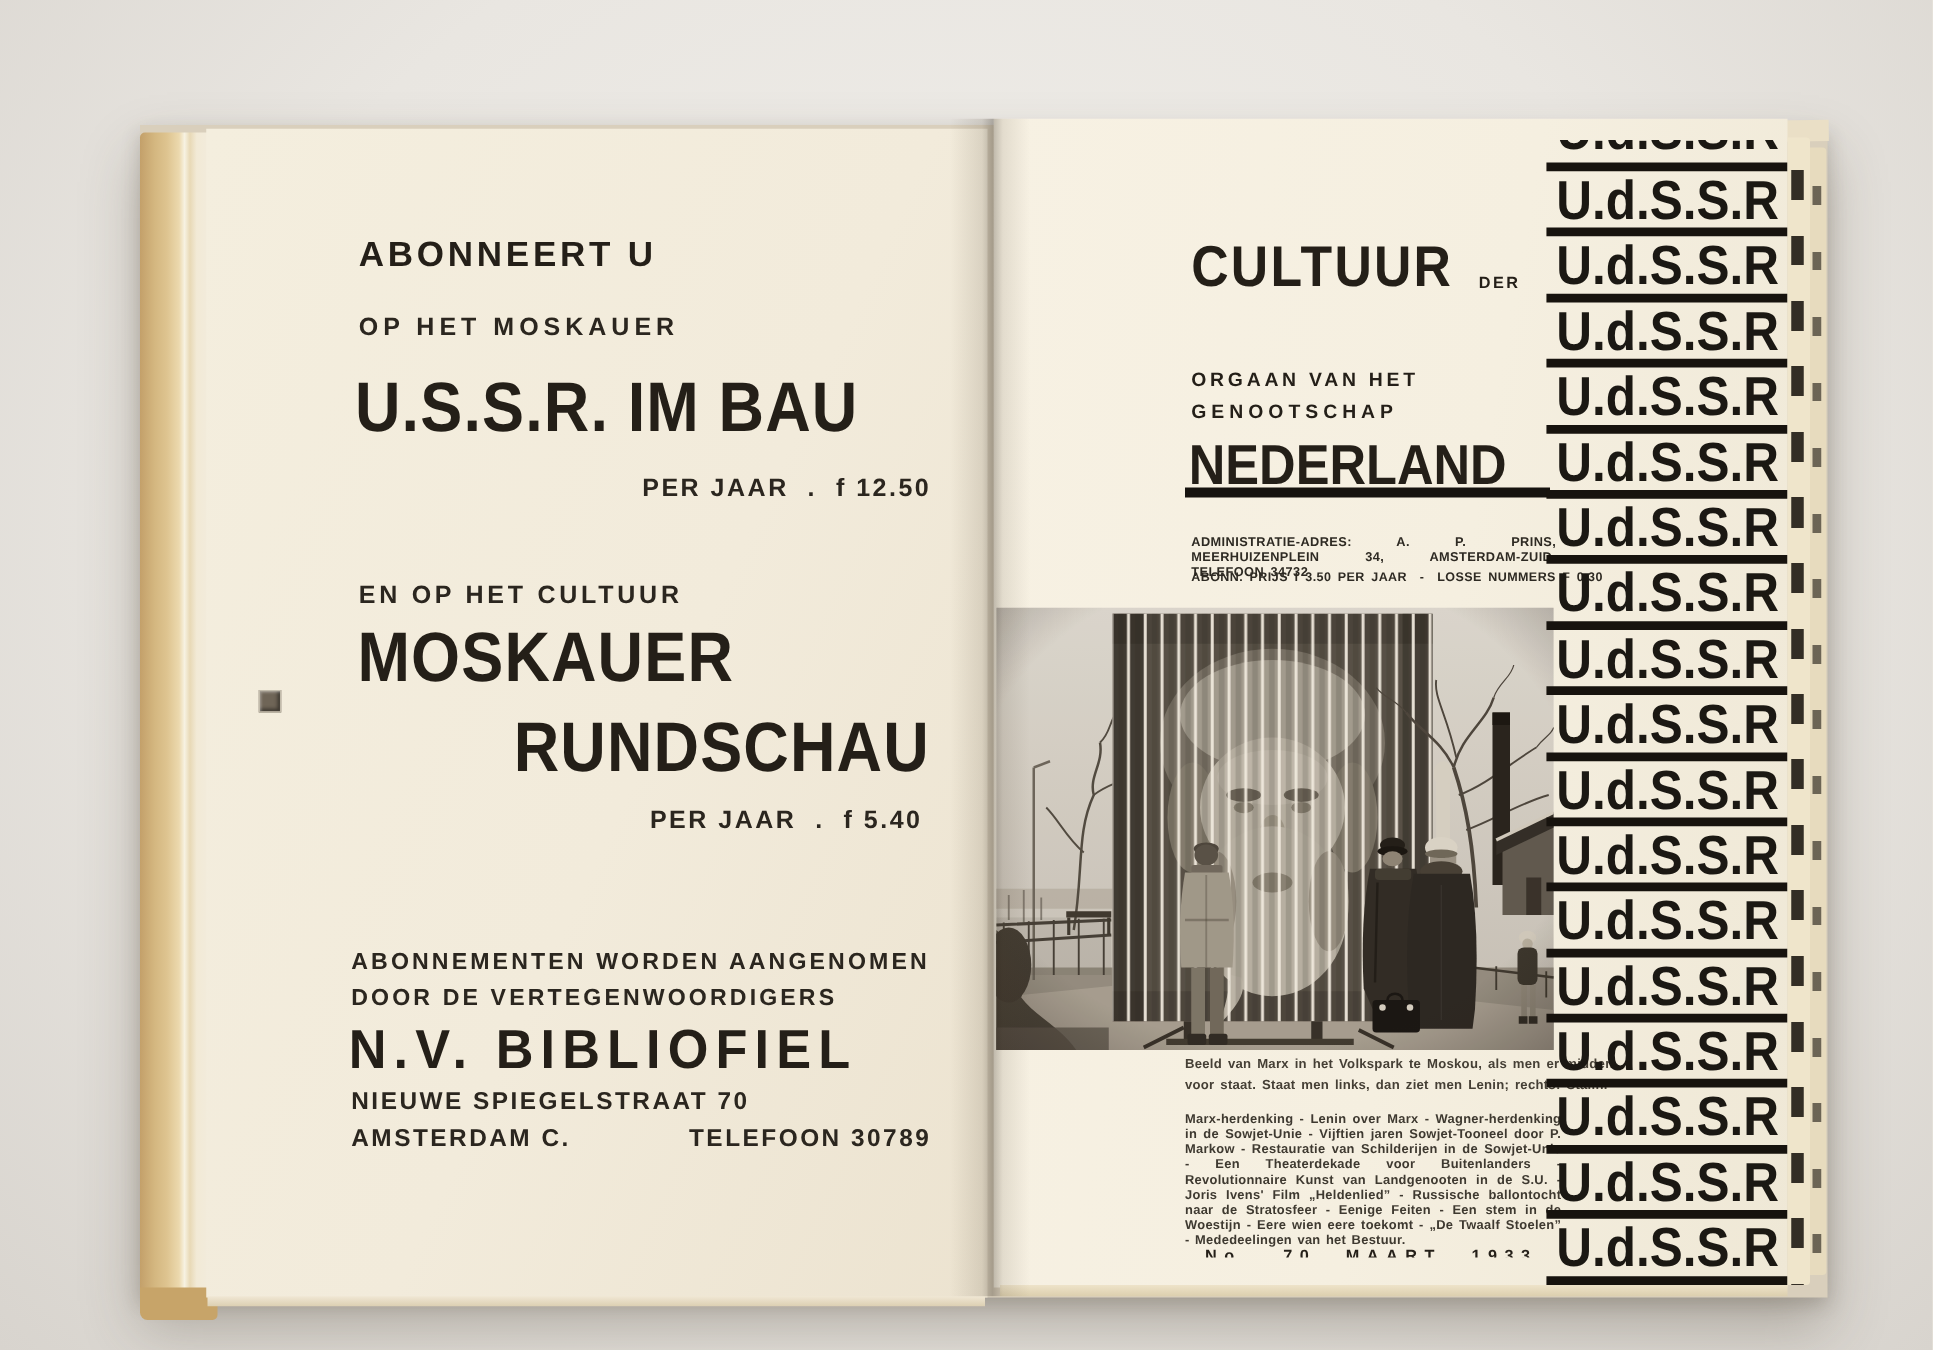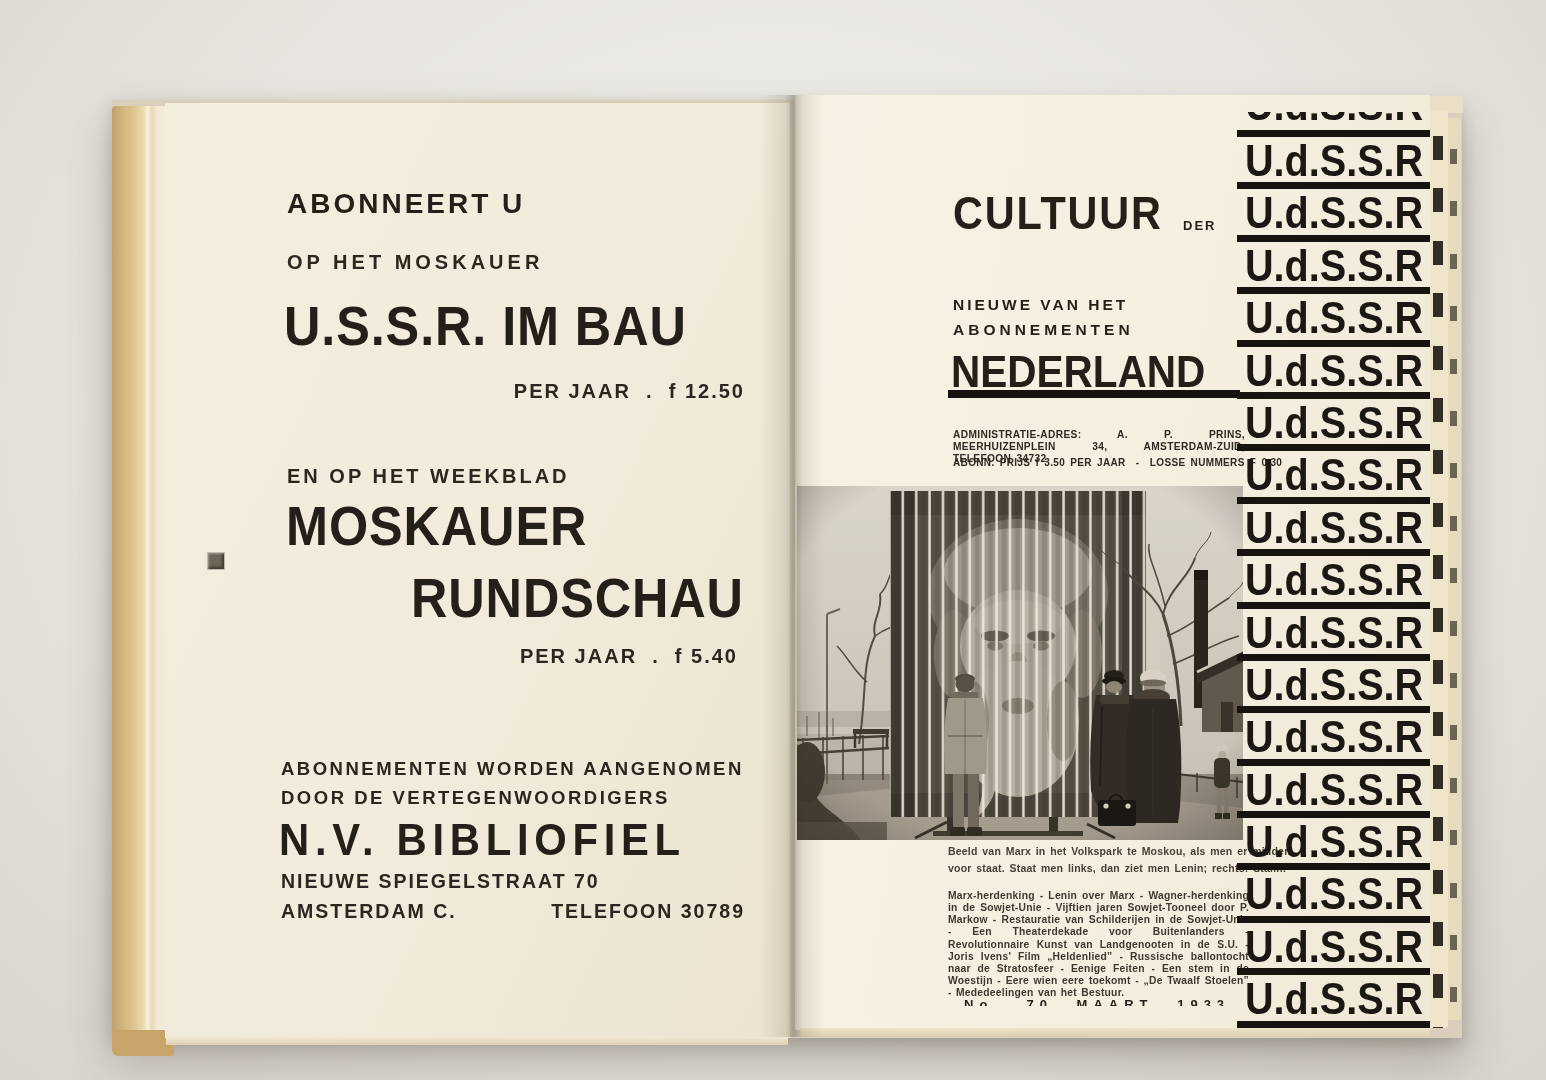--- a/index.html
+++ b/index.html
@@ -70,41 +70,41 @@
 <div class="abs top-edge"></div>
 <div class="abs left-edges"></div>
 <div class="abs cover-corner"></div>
 
 <div class="abs page-left">
   <div class="t" style="left:122px;top:87px;font-size:28px;letter-spacing:3px;">ABONNEERT U</div>
   <div class="t" style="left:122px;top:149px;font-size:20px;letter-spacing:4px;color:#2b261f;">OP HET MOSKAUER</div>
   <div class="t sx9" style="left:119px;top:195px;font-size:56px;letter-spacing:1px;">U.S.S.R. IM BAU</div>
   <div class="t" style="right:45px;top:278px;font-size:20px;letter-spacing:2px;color:#2b261f;">PER JAAR&nbsp;&nbsp;.&nbsp;&nbsp;f 12.50</div>
 
-  <div class="t" style="left:122px;top:363px;font-size:20px;letter-spacing:3px;color:#2b261f;">EN OP HET WEEKBLAD</div>
+  <div class="t" style="left:122px;top:363px;font-size:20px;letter-spacing:3px;color:#2b261f;">EN OP HET CULTUUR</div>
   <div class="t sx9" style="left:121px;top:395px;font-size:56px;letter-spacing:1px;">MOSKAUER</div>
   <div class="t sx9r" style="right:46px;top:467px;font-size:56px;letter-spacing:1px;">RUNDSCHAU</div>
   <div class="t" style="right:52px;top:543px;font-size:20px;letter-spacing:2px;color:#2b261f;">PER JAAR&nbsp;&nbsp;.&nbsp;&nbsp;f 5.40</div>
 
   <div class="t" style="left:116px;top:686px;font-size:18.5px;letter-spacing:2.5px;color:#2b261f;">DOOR DE VERTEGENWOORDIGERS</div>
   <div class="t" style="left:116px;top:657px;font-size:18.5px;letter-spacing:2.5px;color:#2b261f;">ABONNEMENTEN WORDEN AANGENOMEN</div>
   <div class="t sx95" style="left:114px;top:715px;font-size:44px;letter-spacing:6px;">N.V. BIBLIOFIEL</div>
   <div class="t" style="left:116px;top:769px;font-size:19.5px;letter-spacing:2px;color:#2b261f;text-align:center;">NIEUWE SPIEGELSTRAAT 70</div>
   <div class="t" style="left:116px;top:799px;font-size:19.5px;letter-spacing:2px;color:#2b261f;">AMSTERDAM C.</div>
   <div class="t" style="right:45px;top:799px;font-size:19.5px;letter-spacing:2px;color:#2b261f;text-align:right;">TELEFOON 30789</div>
 
   <div class="abs metal-square"></div>
 </div>
 
 <div class="abs page-right">
   <div class="t sx9" style="left:158px;top:95px;font-size:46px;letter-spacing:2px;">CULTUUR</div>
   <div class="t" style="left:388px;top:124px;font-size:13px;letter-spacing:2px;">DER</div>
 
-  <div class="t" style="left:158px;top:202px;font-size:15.5px;letter-spacing:3px;">NIEUWE VAN HET</div>
-  <div class="t" style="left:158px;top:227px;font-size:15.5px;letter-spacing:4px;">ABONNEMENTEN</div>
+  <div class="t" style="left:158px;top:202px;font-size:15.5px;letter-spacing:3px;">ORGAAN VAN HET</div>
+  <div class="t" style="left:158px;top:227px;font-size:15.5px;letter-spacing:4px;">GENOOTSCHAP</div>
   <div class="t sx9" style="left:156px;top:254px;font-size:45px;">NEDERLAND_</div>
   <div class="ned-bar"></div>
 
   <div class="fine" style="left:158px;top:334px;width:292px;">ADMINISTRATIE-ADRES: A. P. PRINS, MEERHUIZENPLEIN 34, AMSTERDAM-ZUID, TELEFOON 34732</div>
   <div class="fine" style="left:158px;top:362px;width:300px;white-space:nowrap;font-size:10px;">ABONN. PRIJS f 3.50 PER JAAR&nbsp;&nbsp;-&nbsp;&nbsp;LOSSE NUMMERS F 0.30</div>
 
   <svg class="abs" style="left:2px;top:391px;" width="446" height="354" viewBox="0 0 446 354" xmlns="http://www.w3.org/2000/svg">
     <defs>
       <linearGradient id="sky" x1="0" y1="0" x2="0" y2="1">
         <stop offset="0" stop-color="#dedad2"></stop>

